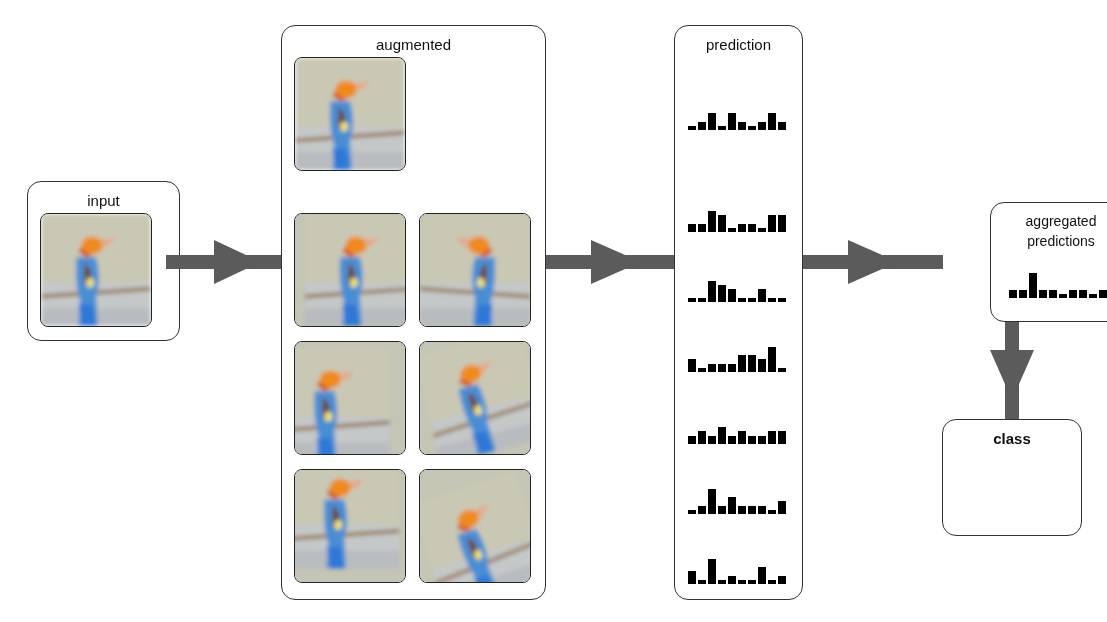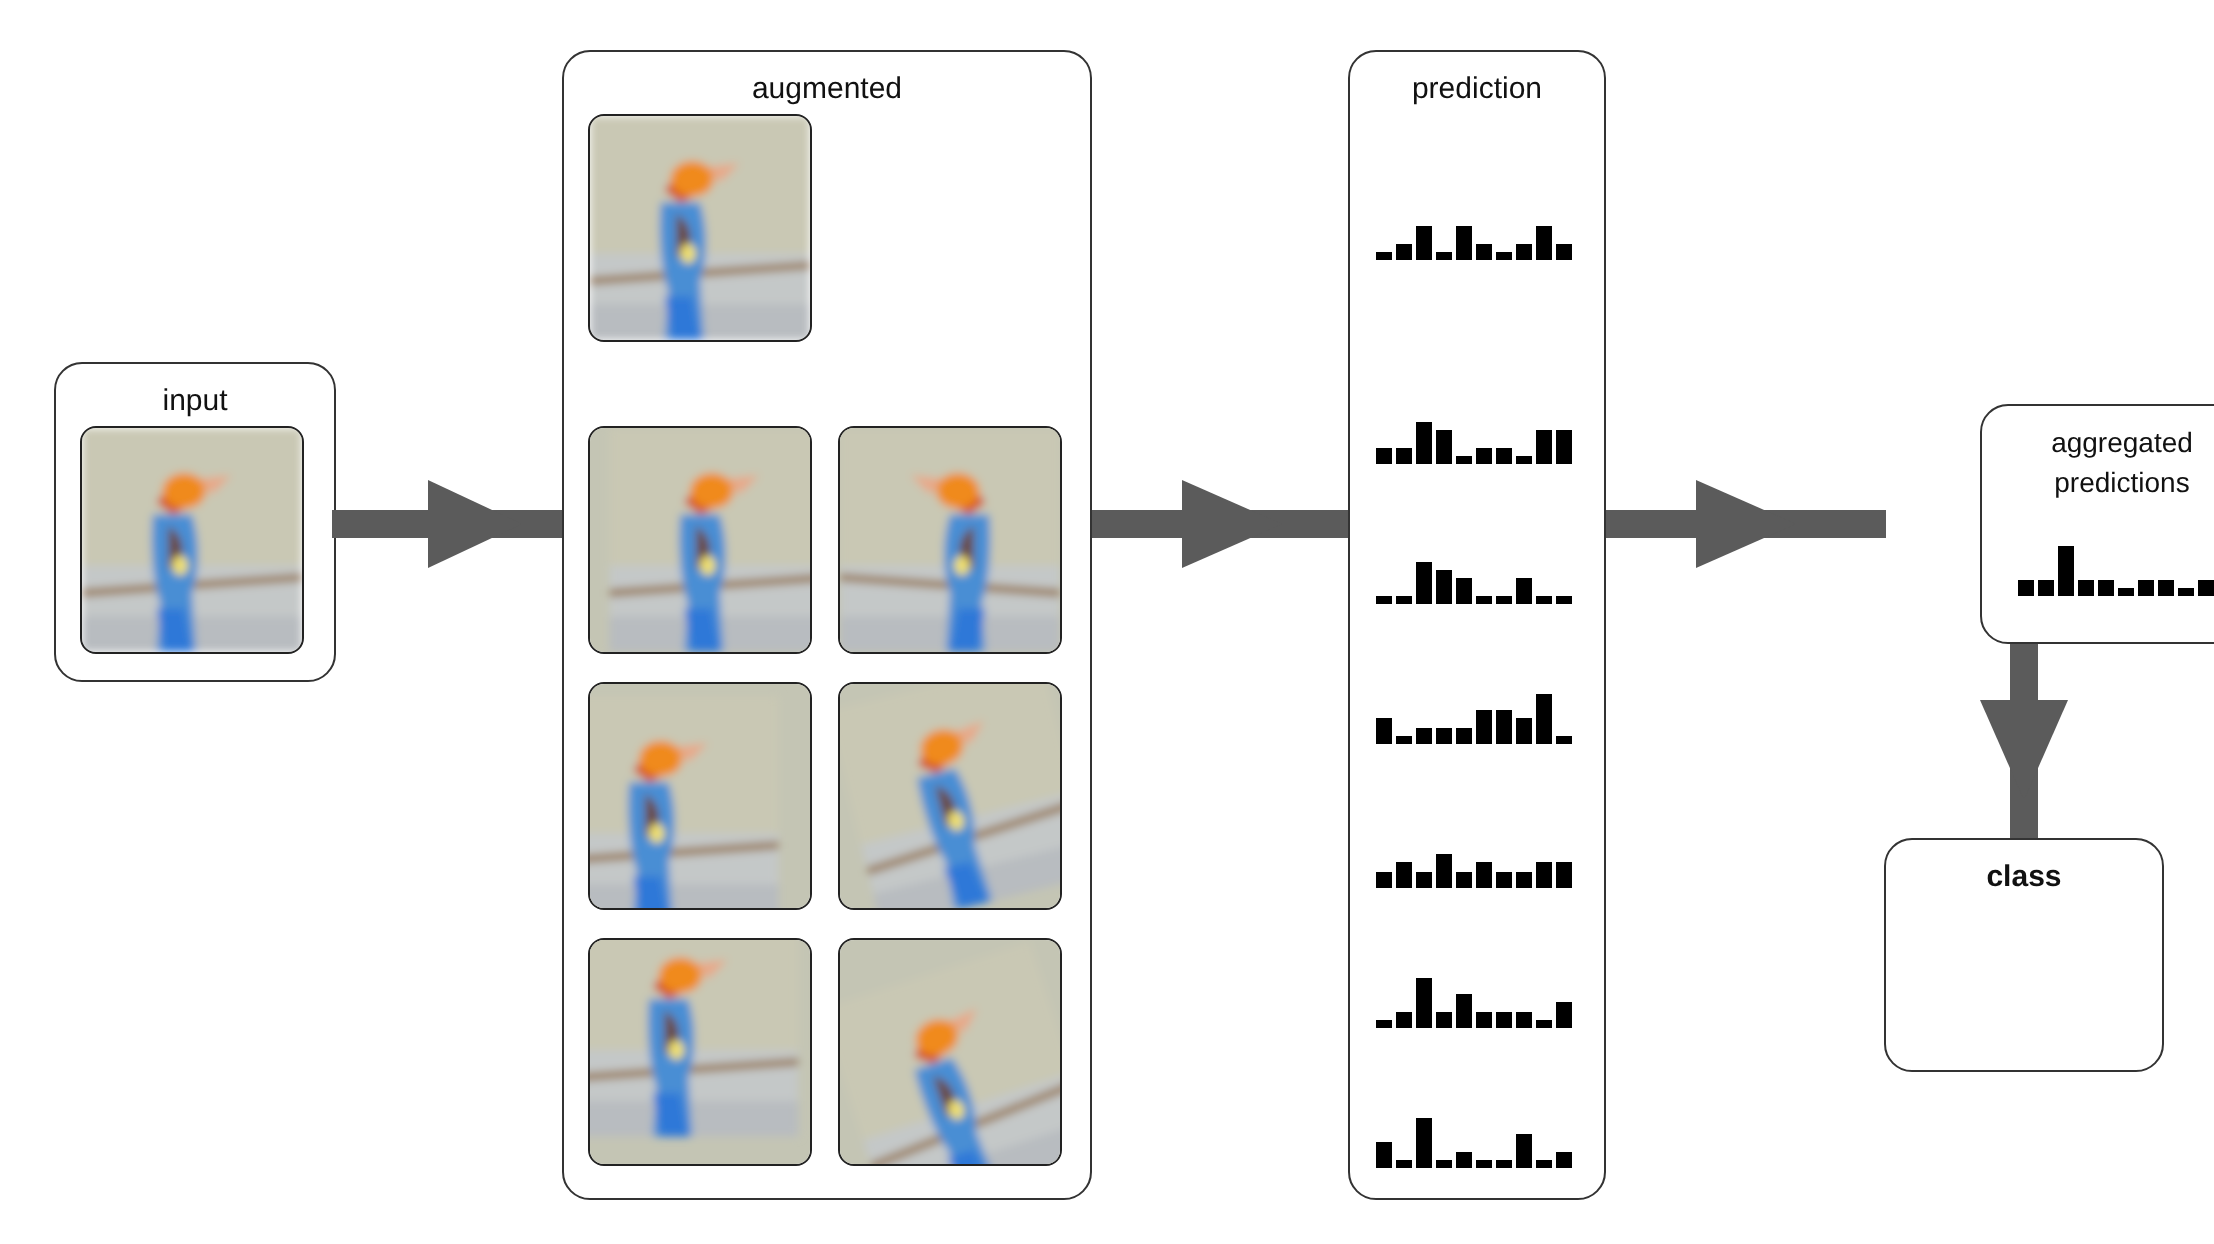--- a/index.html
+++ b/index.html
@@ -31,21 +31,21 @@
       <ellipse cx="52" cy="32" rx="11" ry="9" fill="#f08a1e"></ellipse>
       <path d="M60 26 L76 24 L66 34 Z" fill="#e8a888"></path>
       <path d="M36 44 Q34 70 40 90 L38 114 L58 114 L56 84 Q62 64 56 44 Z" fill="#4a8ed4"></path>
       <path d="M44 50 Q54 56 50 70 L44 72 Z" fill="#6a4a3a"></path>
       <ellipse cx="50" cy="70" rx="4" ry="5" fill="#f0e070"></ellipse>
       <path d="M38 92 L42 114 L56 114 L52 92 Z" fill="#2f78d8"></path>
     </g>
   </defs>
 </svg>
 
-<div class="box" style="left:27px;top:181px;width:141px;height:160px;">
+<div class="box" style="left:27px;top:181px;width:153px;height:160px;">
   <div class="label" style="top:10px;">input</div>
   <div class="thumb" style="left:12px;top:31px;">
     <svg viewBox="0 0 112 114">
         <use href="#bird-scene" filter="url(#blur)"></use>
       </svg>
   </div>
 </div>
 
 <svg class="arrow" style="left:166px;top:240px;" width="115" height="45" viewBox="0 0 115 45">
   <rect x="0" y="15" width="115" height="14" fill="#5b5b5b"></rect>

